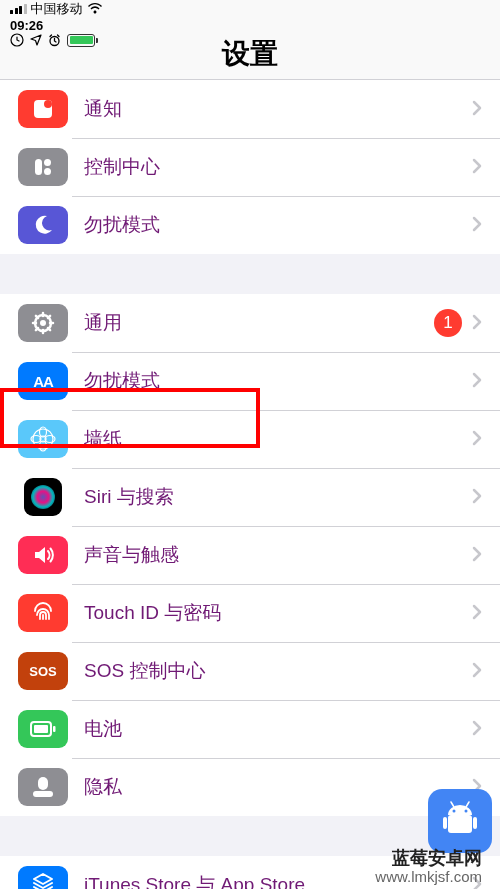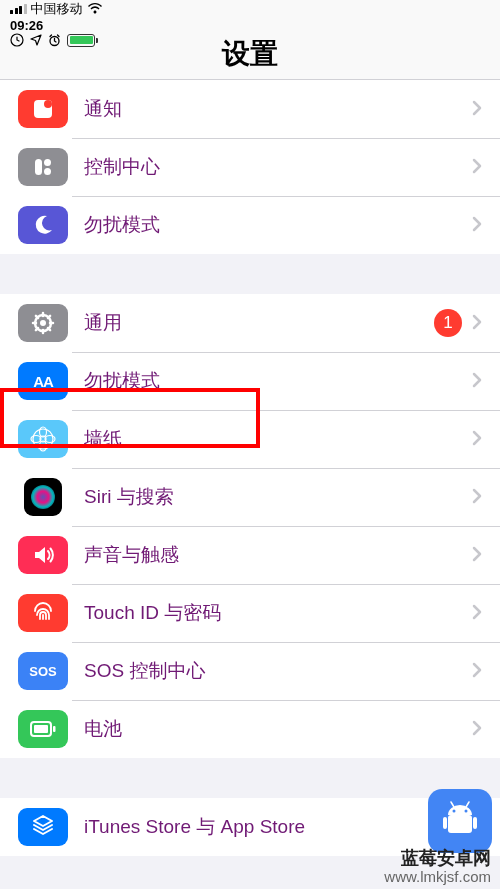--- a/index.html
+++ b/index.html
@@ -95,21 +95,21 @@
       position: absolute;
       right: 8px;
       bottom: 36px;
       width: 64px; height: 64px;
       background: #4285f4;
       border-radius: 14px;
       display: flex; align-items: center; justify-content: center;
     }
     .watermark-text {
       position: absolute;
-      right: 9px;
+      right: 18px;
       bottom: 4px;
       font-size: 18px;
       font-weight: 700;
       color: #222;
       text-align: right;
       line-height: 1.1;
     }
     .watermark-url {
       font-size: 15px;
       font-weight: 400;
@@ -273,37 +273,49 @@
             <path d="M6 14a6 6 0 0 1 12 0v4M9 18v-4a3 3 0 0 1 6 0v4M12 18v-4" stroke="#fff" stroke-width="1.8" fill="none" stroke-linecap="round"></path>
             <path d="M4 10a8 8 0 0 1 16 0" stroke="#fff" stroke-width="1.8" fill="none" stroke-linecap="round"></path>
           </svg>
         </div>
         <div class="row-label">Touch ID 与密码</div>
         <div class="chevron"><svg width="10" height="16" viewBox="0 0 10 16">
             <path d="M2 2l6 6-6 6" stroke="#c7c7cc" stroke-width="2.5" fill="none" stroke-linecap="round" stroke-linejoin="round"></path>
           </svg></div>
       </div>
       <div class="row">
-        <div class="icon-box" style="background: #3b82f6;">
+        <div class="icon-box" style="background: #c2410c;">
           <span style="color:#fff;font-weight:700;font-size:13px;">SOS</span>
         </div>
         <div class="row-label">SOS 控制中心</div>
         <div class="chevron"><svg width="10" height="16" viewBox="0 0 10 16">
             <path d="M2 2l6 6-6 6" stroke="#c7c7cc" stroke-width="2.5" fill="none" stroke-linecap="round" stroke-linejoin="round"></path>
           </svg></div>
       </div>
       <div class="row">
         <div class="icon-box" style="background: rgb(52, 199, 89);">
           <svg width="26" height="16" viewBox="0 0 26 16">
             <rect x="1" y="1" width="20" height="14" rx="3" fill="none" stroke="#fff" stroke-width="2"></rect>
             <rect x="23" y="5" width="2.5" height="6" rx="1" fill="#fff"></rect>
             <rect x="4" y="4" width="14" height="8" rx="1" fill="#fff"></rect>
           </svg>
         </div>
         <div class="row-label">电池</div>
+        <div class="chevron"><svg width="10" height="16" viewBox="0 0 10 16">
+            <path d="M2 2l6 6-6 6" stroke="#c7c7cc" stroke-width="2.5" fill="none" stroke-linecap="round" stroke-linejoin="round"></path>
+          </svg></div>
+      </div>
+      <div class="row">
+        <div class="icon-box" style="background: rgb(142, 142, 147);">
+          <svg width="24" height="24" viewBox="0 0 24 24">
+            <path d="M12 2a5 5 0 0 1 5 5v3a5 5 0 0 1-10 0V7a5 5 0 0 1 5-5z" fill="#fff"></path>
+            <rect x="2" y="16" width="20" height="6" rx="3" fill="#fff"></rect>
+          </svg>
+        </div>
+        <div class="row-label">隐私</div>
         <div class="chevron"><svg width="10" height="16" viewBox="0 0 10 16">
             <path d="M2 2l6 6-6 6" stroke="#c7c7cc" stroke-width="2.5" fill="none" stroke-linecap="round" stroke-linejoin="round"></path>
           </svg></div>
       </div>
     </div>
     <div class="group">
       <div class="row">
         <div class="icon-box" style="background: rgb(0, 122, 255);">
           <svg width="26" height="26" viewBox="0 0 26 26">
             <path d="M13 2L4 7l9 5 9-5-9-5zm-9 9l9 5 9-5M4 15l9 5 9-5" stroke="#fff" stroke-width="2" fill="none" stroke-linejoin="round" stroke-linecap="round"></path>

